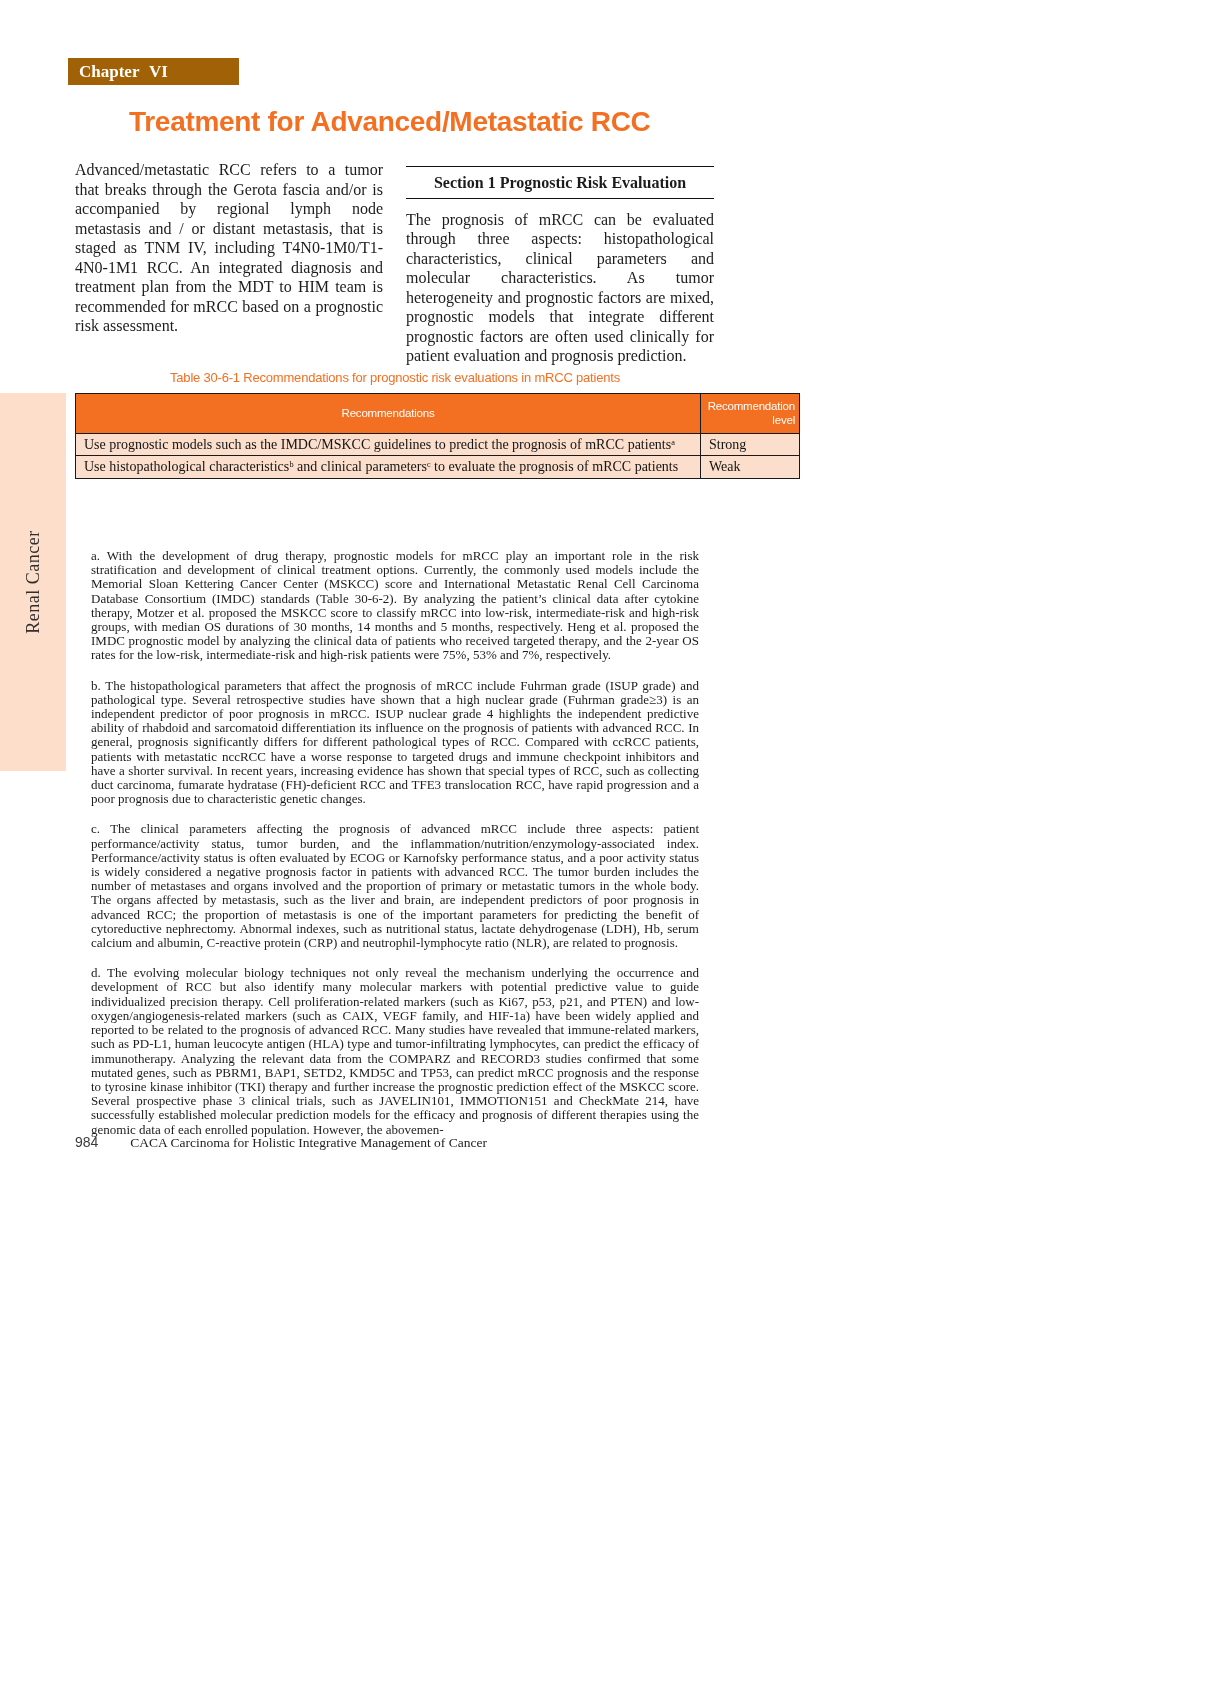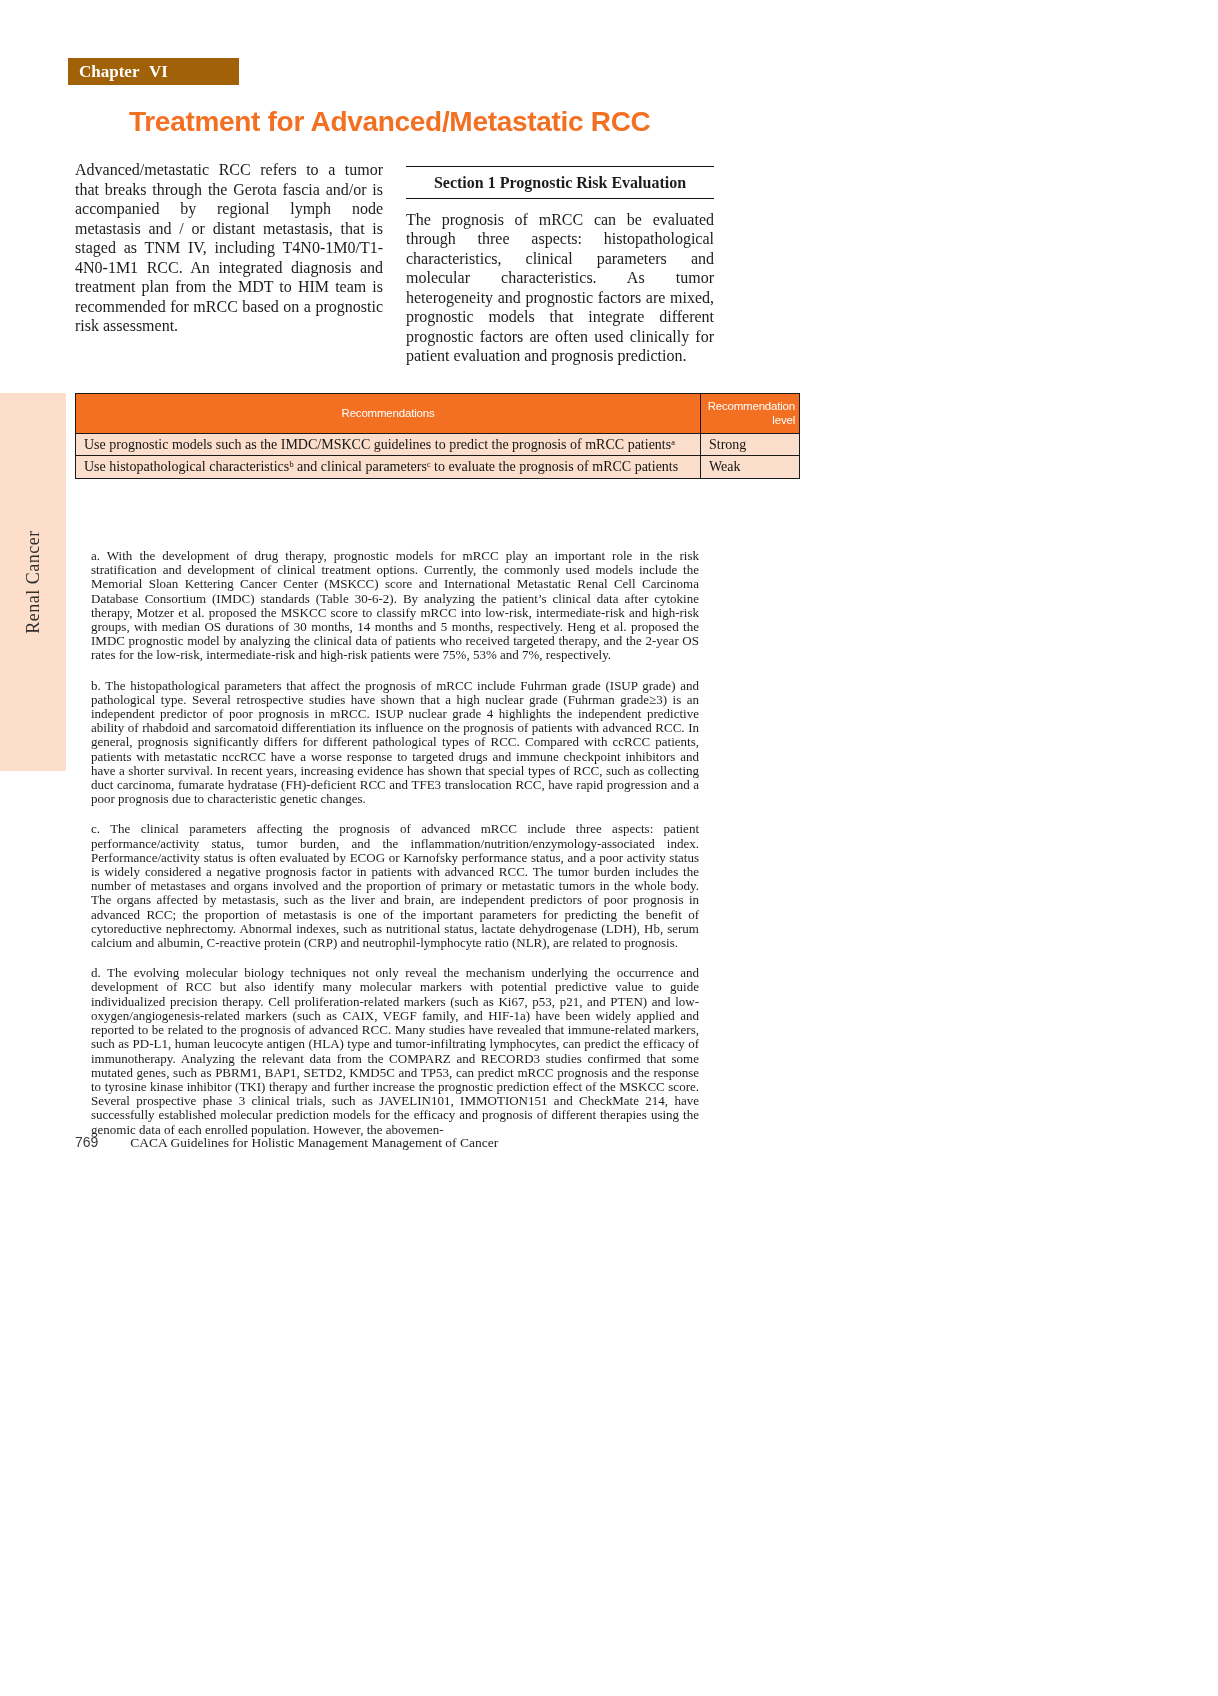--- a/index.html
+++ b/index.html
@@ -66,20 +66,21 @@
   <div class="columns">
     <div class="col">
       <p>Advanced/metastatic RCC refers to a tumor that breaks through the Gerota fascia and/or is accompanied by regional lymph node metastasis and / or distant metastasis, that is staged as TNM IV, including T4N0-1M0/T1-4N0-1M1 RCC. An integrated diagnosis and treatment plan from the MDT to HIM team is recommended for mRCC based on a prognostic risk assessment.</p>
     </div>
     <div class="col">
       <div class="section-head">Section 1 Prognostic Risk Evaluation</div>
       <p>The prognosis of mRCC can be evaluated through three aspects: histopathological characteristics, clinical parameters and molecular characteristics. As tumor heterogeneity and prognostic factors are mixed, prognostic models that integrate different prognostic factors are often used clinically for patient evaluation and prognosis prediction.</p>
     </div>
   </div>
 
+  <div class="tbl-caption">Table 30-6-1 Recommendations for prognostic risk evaluations in mRCC patients</div>
 
   <table class="rec">
     <thead>
       <tr>
         <th>Recommendations</th>
         <th style="width:82px;text-align:right;">Recommendation level</th>
       </tr>
     </thead>
     <tbody>
       <tr>
@@ -94,17 +95,17 @@
   </table>
 
   <div class="footnotes">
     <p>a. With the development of drug therapy, prognostic models for mRCC play an important role in the risk stratification and development of clinical treatment options. Currently, the commonly used models include the Memorial Sloan Kettering Cancer Center (MSKCC) score and International Metastatic Renal Cell Carcinoma Database Consortium (IMDC) standards (Table 30-6-2). By analyzing the patient’s clinical data after cytokine therapy, Motzer et al. proposed the MSKCC score to classify mRCC into low-risk, intermediate-risk and high-risk groups, with median OS durations of 30 months, 14 months and 5 months, respectively. Heng et al. proposed the IMDC prognostic model by analyzing the clinical data of patients who received targeted therapy, and the 2-year OS rates for the low-risk, intermediate-risk and high-risk patients were 75%, 53% and 7%, respectively.</p>
     <p>b. The histopathological parameters that affect the prognosis of mRCC include Fuhrman grade (ISUP grade) and pathological type. Several retrospective studies have shown that a high nuclear grade (Fuhrman grade≥3) is an independent predictor of poor prognosis in mRCC. ISUP nuclear grade 4 highlights the independent predictive ability of rhabdoid and sarcomatoid differentiation its influence on the prognosis of patients with advanced RCC. In general, prognosis significantly differs for different pathological types of RCC. Compared with ccRCC patients, patients with metastatic nccRCC have a worse response to targeted drugs and immune checkpoint inhibitors and have a shorter survival. In recent years, increasing evidence has shown that special types of RCC, such as collecting duct carcinoma, fumarate hydratase (FH)-deficient RCC and TFE3 translocation RCC, have rapid progression and a poor prognosis due to characteristic genetic changes.</p>
     <p>c. The clinical parameters affecting the prognosis of advanced mRCC include three aspects: patient performance/activity status, tumor burden, and the inflammation/nutrition/enzymology-associated index. Performance/activity status is often evaluated by ECOG or Karnofsky performance status, and a poor activity status is widely considered a negative prognosis factor in patients with advanced RCC. The tumor burden includes the number of metastases and organs involved and the proportion of primary or metastatic tumors in the whole body. The organs affected by metastasis, such as the liver and brain, are independent predictors of poor prognosis in advanced RCC; the proportion of metastasis is one of the important parameters for predicting the benefit of cytoreductive nephrectomy. Abnormal indexes, such as nutritional status, lactate dehydrogenase (LDH), Hb, serum calcium and albumin, C-reactive protein (CRP) and neutrophil-lymphocyte ratio (NLR), are related to prognosis.</p>
     <p>d. The evolving molecular biology techniques not only reveal the mechanism underlying the occurrence and development of RCC but also identify many molecular markers with potential predictive value to guide individualized precision therapy. Cell proliferation-related markers (such as Ki67, p53, p21, and PTEN) and low-oxygen/angiogenesis-related markers (such as CAIX, VEGF family, and HIF-1a) have been widely applied and reported to be related to the prognosis of advanced RCC. Many studies have revealed that immune-related markers, such as PD-L1, human leucocyte antigen (HLA) type and tumor-infiltrating lymphocytes, can predict the efficacy of immunotherapy. Analyzing the relevant data from the COMPARZ and RECORD3 studies confirmed that some mutated genes, such as PBRM1, BAP1, SETD2, KMD5C and TP53, can predict mRCC prognosis and the response to tyrosine kinase inhibitor (TKI) therapy and further increase the prognostic prediction effect of the MSKCC score. Several prospective phase 3 clinical trials, such as JAVELIN101, IMMOTION151 and CheckMate 214, have successfully established molecular prediction models for the efficacy and prognosis of different therapies using the genomic data of each enrolled population. However, the abovemen-</p>
   </div>
 
   <div class="footer">
-    <span class="folio">769</span>
-    <span class="running-title">CACA Guidelines for Holistic Management Management of Cancer</span>
+    <span class="folio">984</span>
+    <span class="running-title">CACA Carcinoma for Holistic Integrative Management of Cancer</span>
   </div>
 
 </div>
 
 </body></html>

